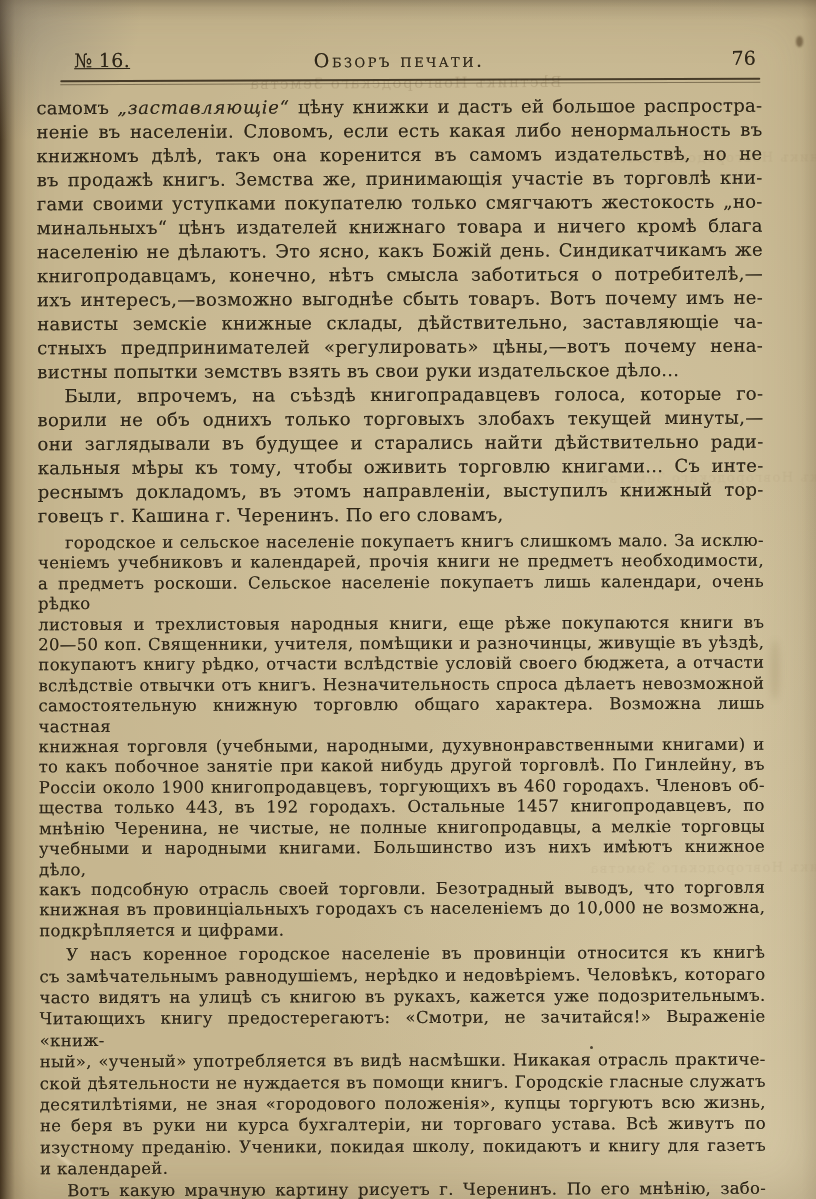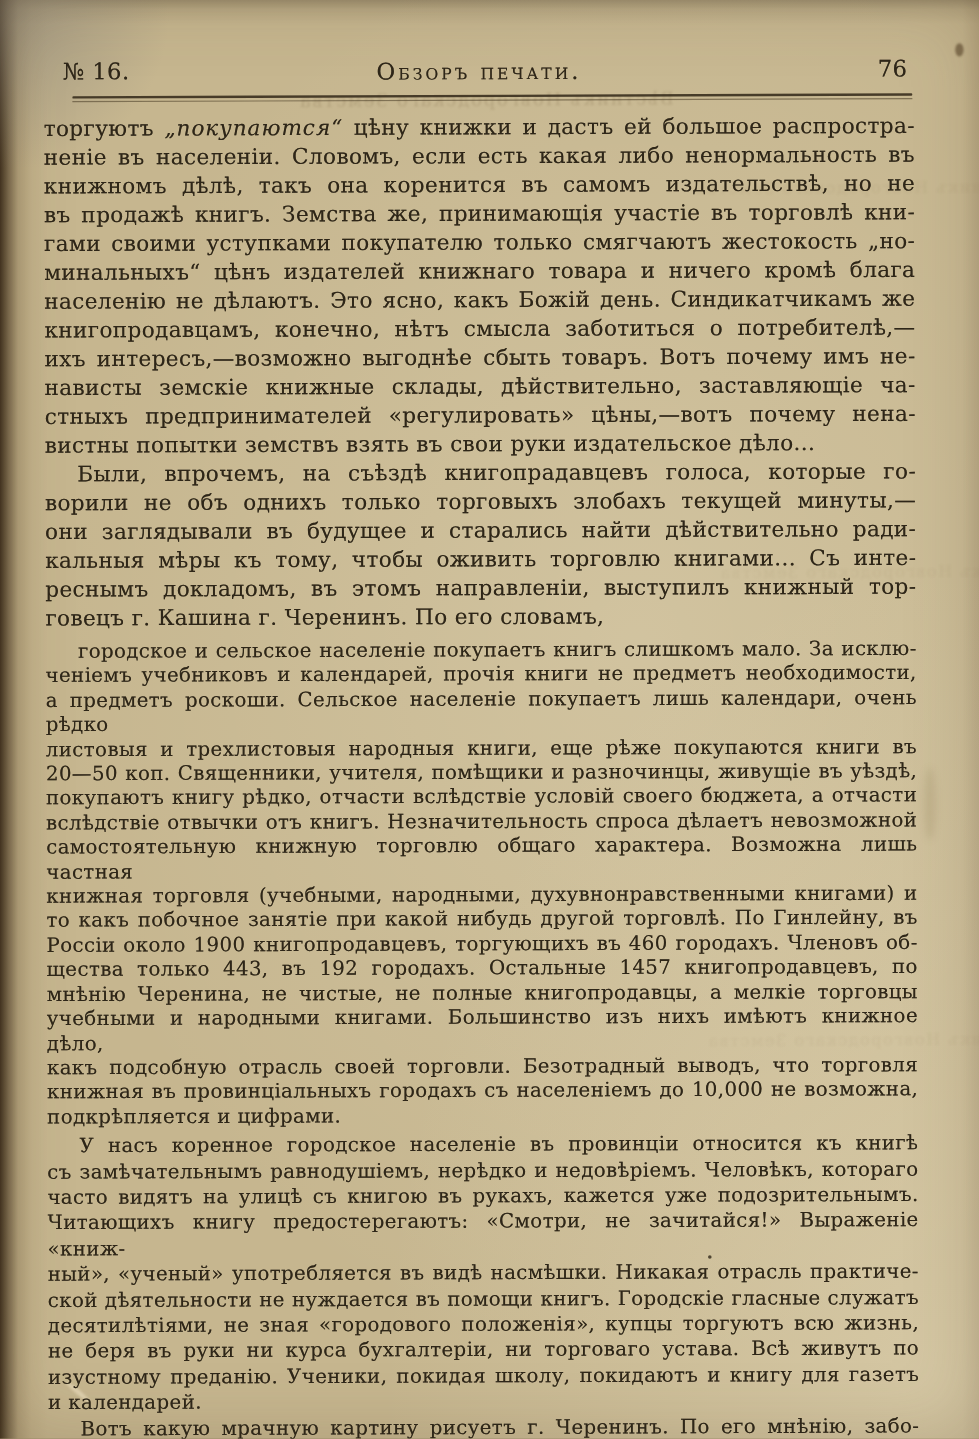--- a/index.html
+++ b/index.html
@@ -24,21 +24,21 @@
     position:absolute;left:36px;top:0;width:726px;
     color:#2e2618;
     transform:rotate(-0.2deg);transform-origin:50% 0;
     text-shadow:0 0 0.5px rgba(46,38,24,0.55);
     letter-spacing:0.3px;
   }
   .header{
     margin-top:48px;height:26px;position:relative;
     font-size:19px;
   }
-  .issue{position:absolute;left:16px;top:0;}
+  .issue{position:absolute;left:38px;top:0;text-decoration:underline;}
   .htitle{
     position:absolute;left:0;right:0;top:1px;text-align:center;
     font-variant:small-caps;letter-spacing:2.5px;font-size:19px;
   }
   .pageno{position:absolute;right:6px;top:0;}
   .rules{margin:5px 0 0 24px;width:700px;}
   .rule1{height:2px;background:rgba(48,38,22,0.85);border-radius:1px;}
   .rule2{height:1px;margin-top:2px;background:rgba(70,56,34,0.55);}
   .para{margin:0;}
   .t-main{font-size:18px;line-height:24px;}
@@ -92,21 +92,21 @@
       <span class="htitle">Обзоръ печати.</span>
       <span class="pageno">76</span>
     </div>
 
     <div class="rules">
       <div class="rule1"></div>
       <div class="rule2"></div>
     </div>
 
     <div class="para p1 t-main">
-      <div class="ln"><span>торгуютъ </span><em>„покупаются“</em><span> цѣну книжки и дастъ ей большое распростра-</span></div>
+      <div class="ln"><span>самомъ </span><em>„заставляющіе“</em><span> цѣну книжки и дастъ ей большое распростра-</span></div>
       <div class="ln">неніе въ населеніи. Словомъ, если есть какая либо ненормальность въ</div>
       <div class="ln">книжномъ дѣлѣ, такъ она коренится въ самомъ издательствѣ, но не</div>
       <div class="ln">въ продажѣ книгъ. Земства же, принимающія участіе въ торговлѣ кни-</div>
       <div class="ln">гами своими уступками покупателю только смягчаютъ жестокость „но-</div>
       <div class="ln">минальныхъ“ цѣнъ издателей книжнаго товара и ничего кромѣ блага</div>
       <div class="ln">населенію не дѣлаютъ. Это ясно, какъ Божій день. Синдикатчикамъ же</div>
       <div class="ln">книгопродавцамъ, конечно, нѣтъ смысла заботиться о потребителѣ,—</div>
       <div class="ln">ихъ интересъ,—возможно выгоднѣе сбыть товаръ. Вотъ почему имъ не-</div>
       <div class="ln">нависты земскіе книжные склады, дѣйствительно, заставляющіе ча-</div>
       <div class="ln">стныхъ предпринимателей «регулировать» цѣны,—вотъ почему нена-</div>

